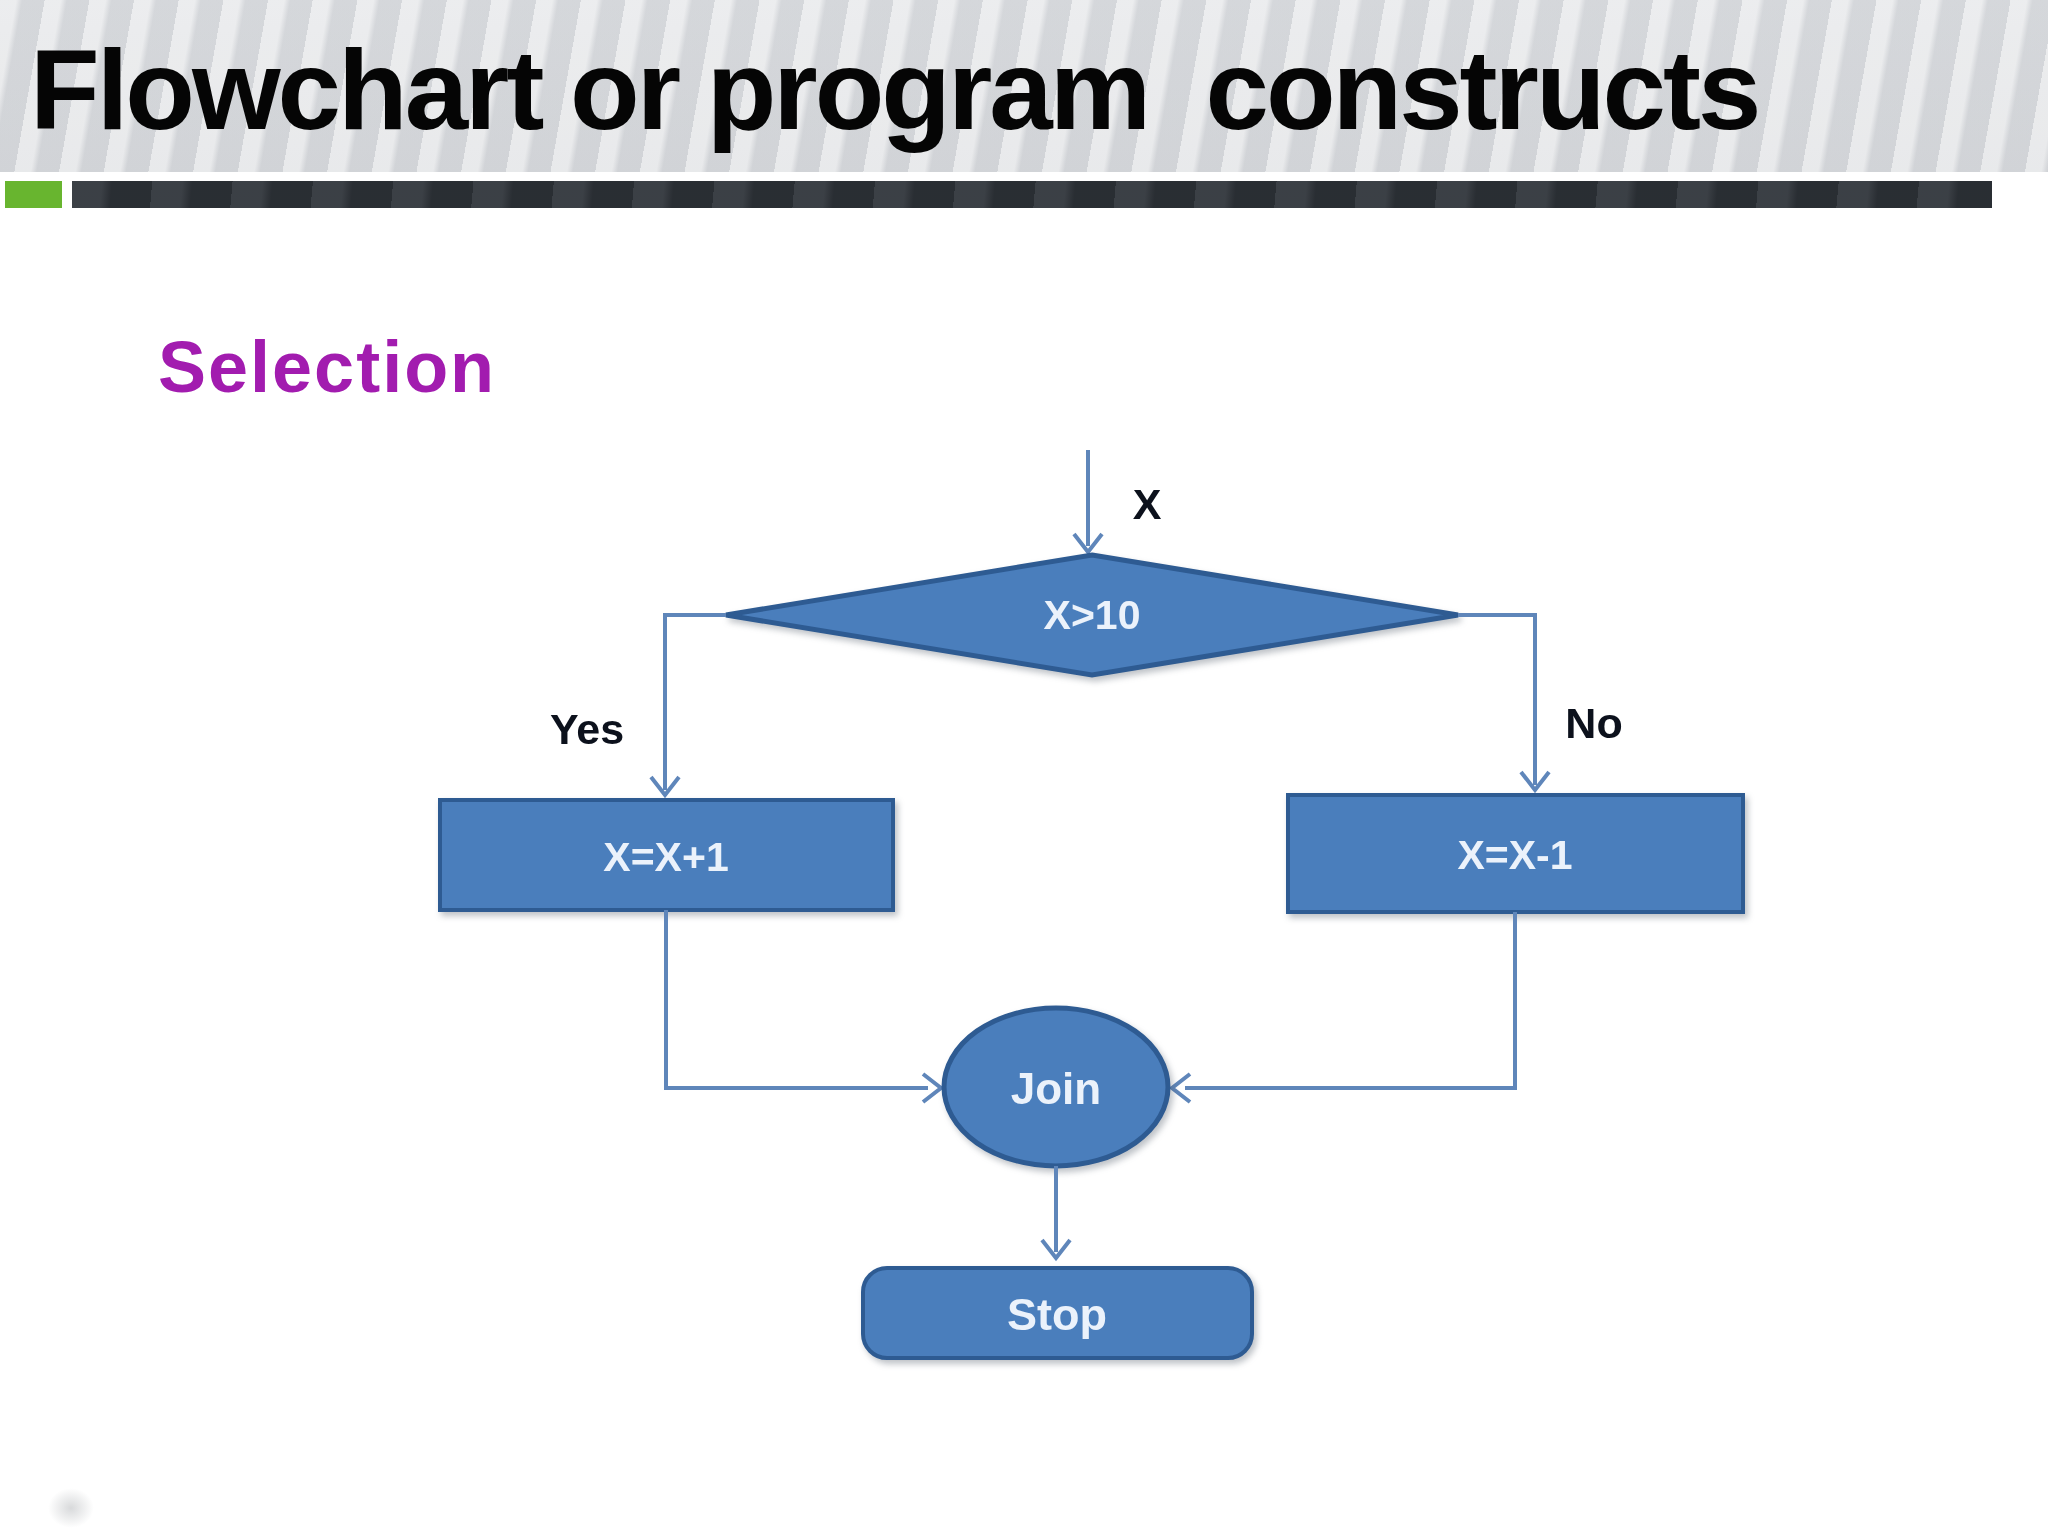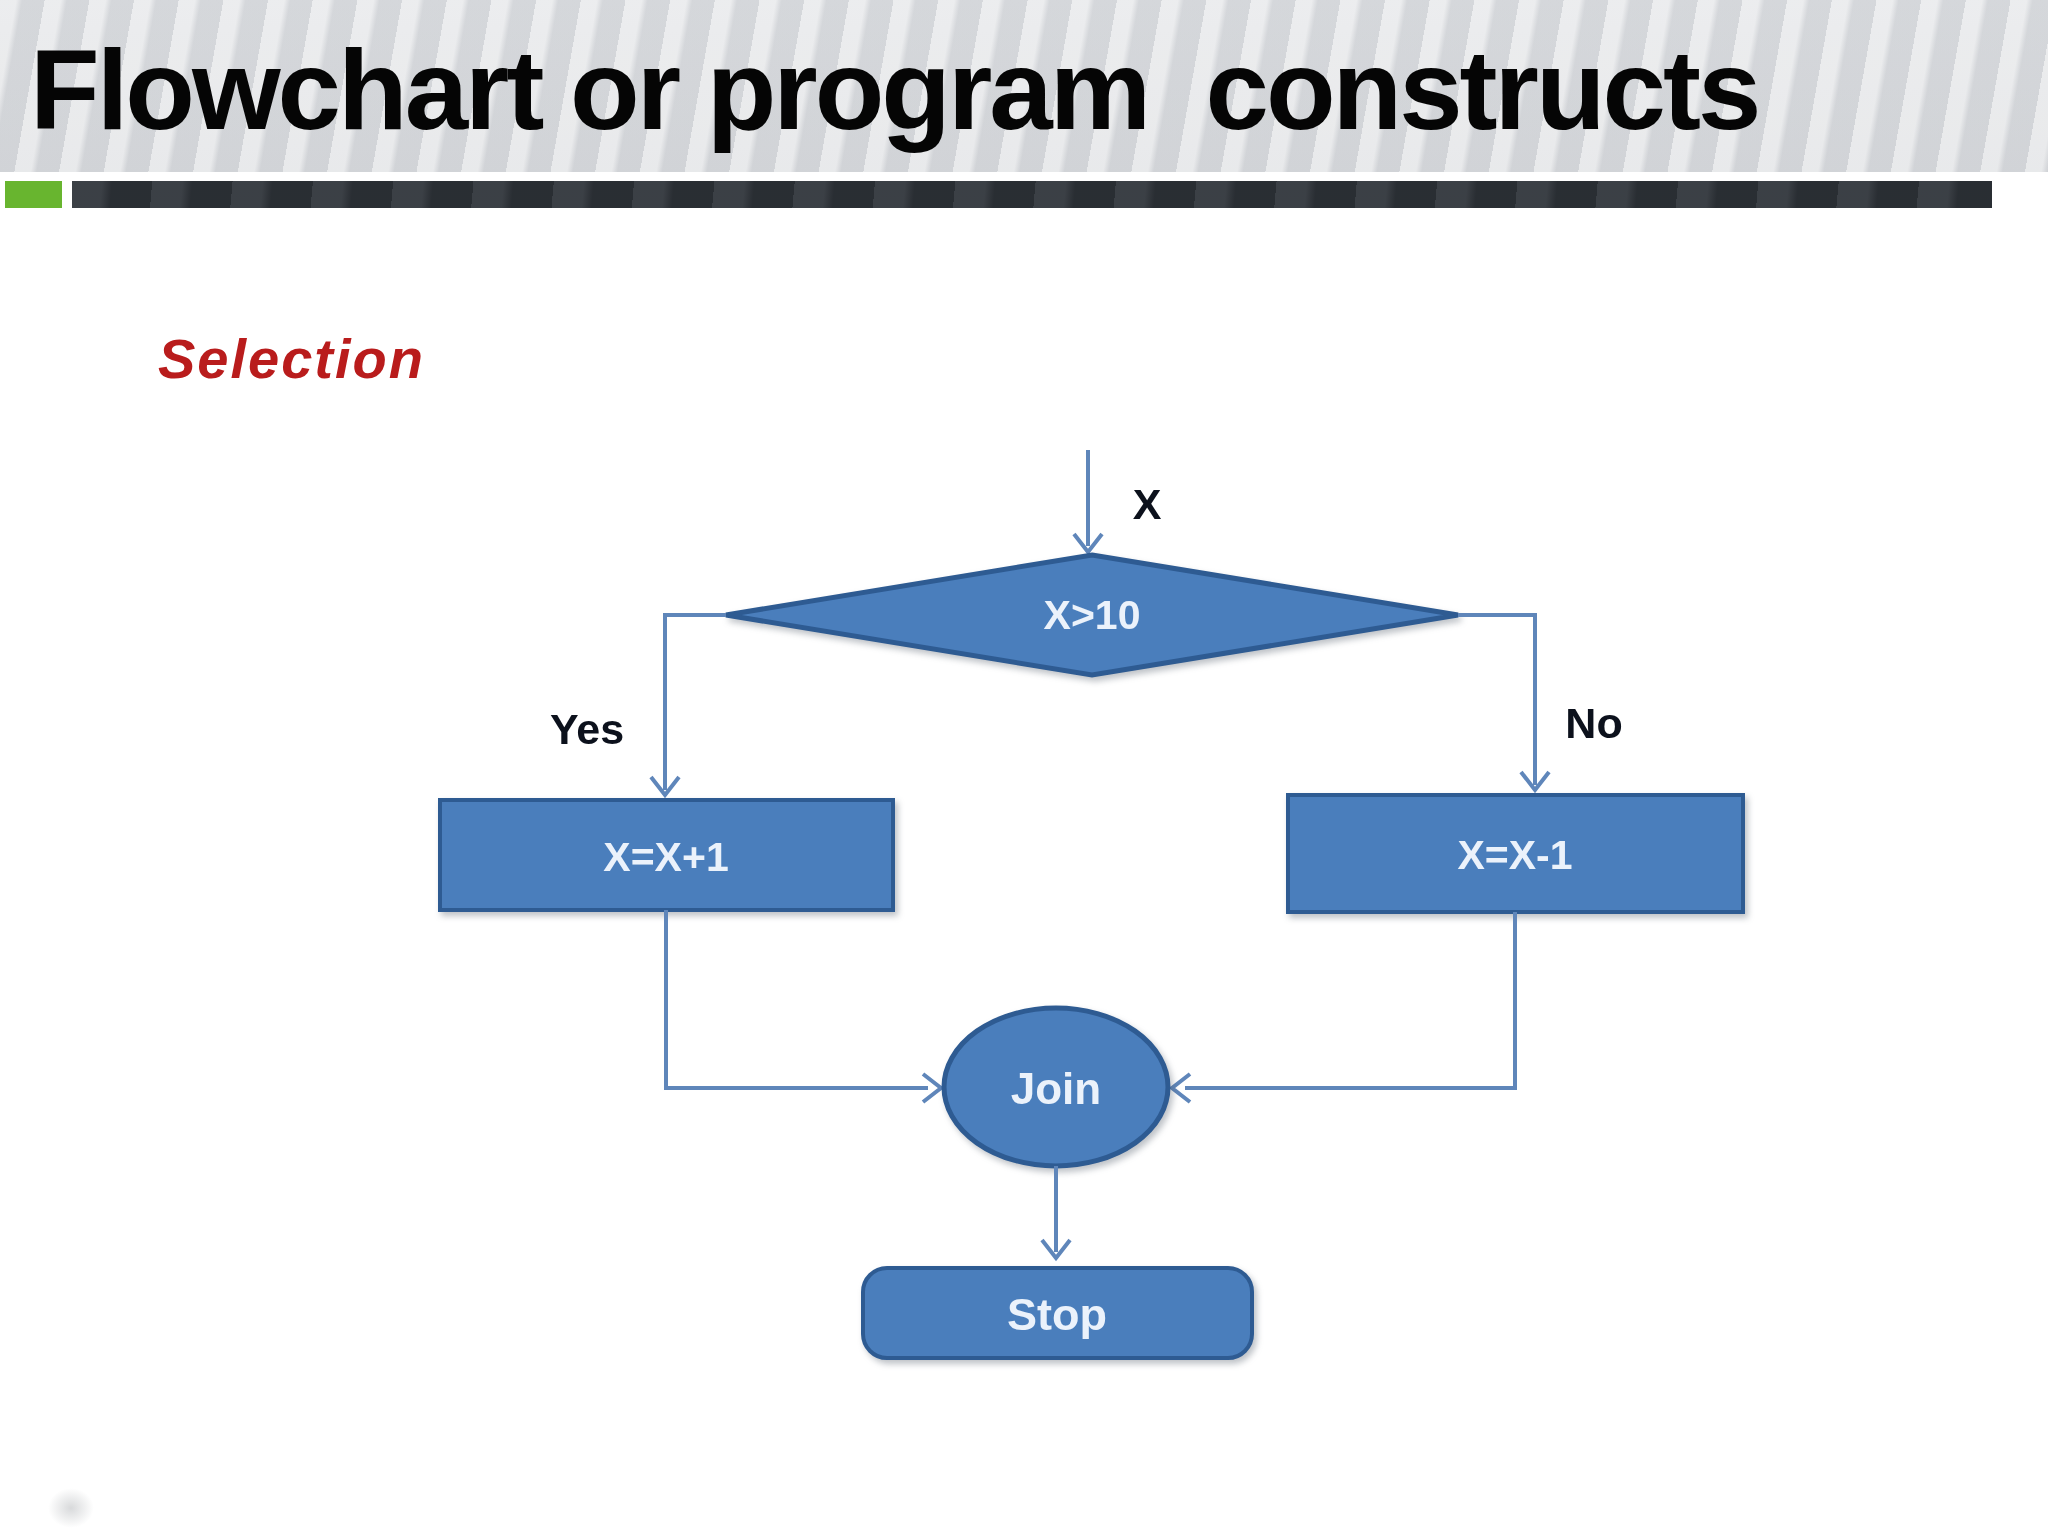--- a/index.html
+++ b/index.html
@@ -28,21 +28,21 @@
     background:#68b52f;
   }
   .divider-bar{
     position:absolute;left:72px;top:181px;width:1920px;height:27px;
     background:#2f343a;
     background-image:repeating-linear-gradient(95deg, rgba(255,255,255,0.06) 0 30px, rgba(0,0,0,0.12) 40px 80px);
   }
   
   .section-heading{
     position:absolute;left:158px;top:326px;
-    font-size:56px;font-weight:bold;color:#b91c1c;letter-spacing:2px;font-style:italic;
+    font-size:72px;font-weight:bold;color:#a21caf;letter-spacing:2px;
   }
   
   svg.flow{position:absolute;left:0;top:0;}
   .shape{fill:#4a7ebc;stroke:#2e5b92;filter:drop-shadow(3px 4px 3px rgba(70,80,95,0.35));}
   .conn{stroke:#5f86ba;stroke-width:4;fill:none;}
   .chev{stroke:#5f86ba;stroke-width:4;fill:none;stroke-linejoin:miter;}
   text.shape-label{
     fill:#ebf2fb;font-family:"Liberation Sans",sans-serif;
     font-weight:bold;text-anchor:middle;
   }

